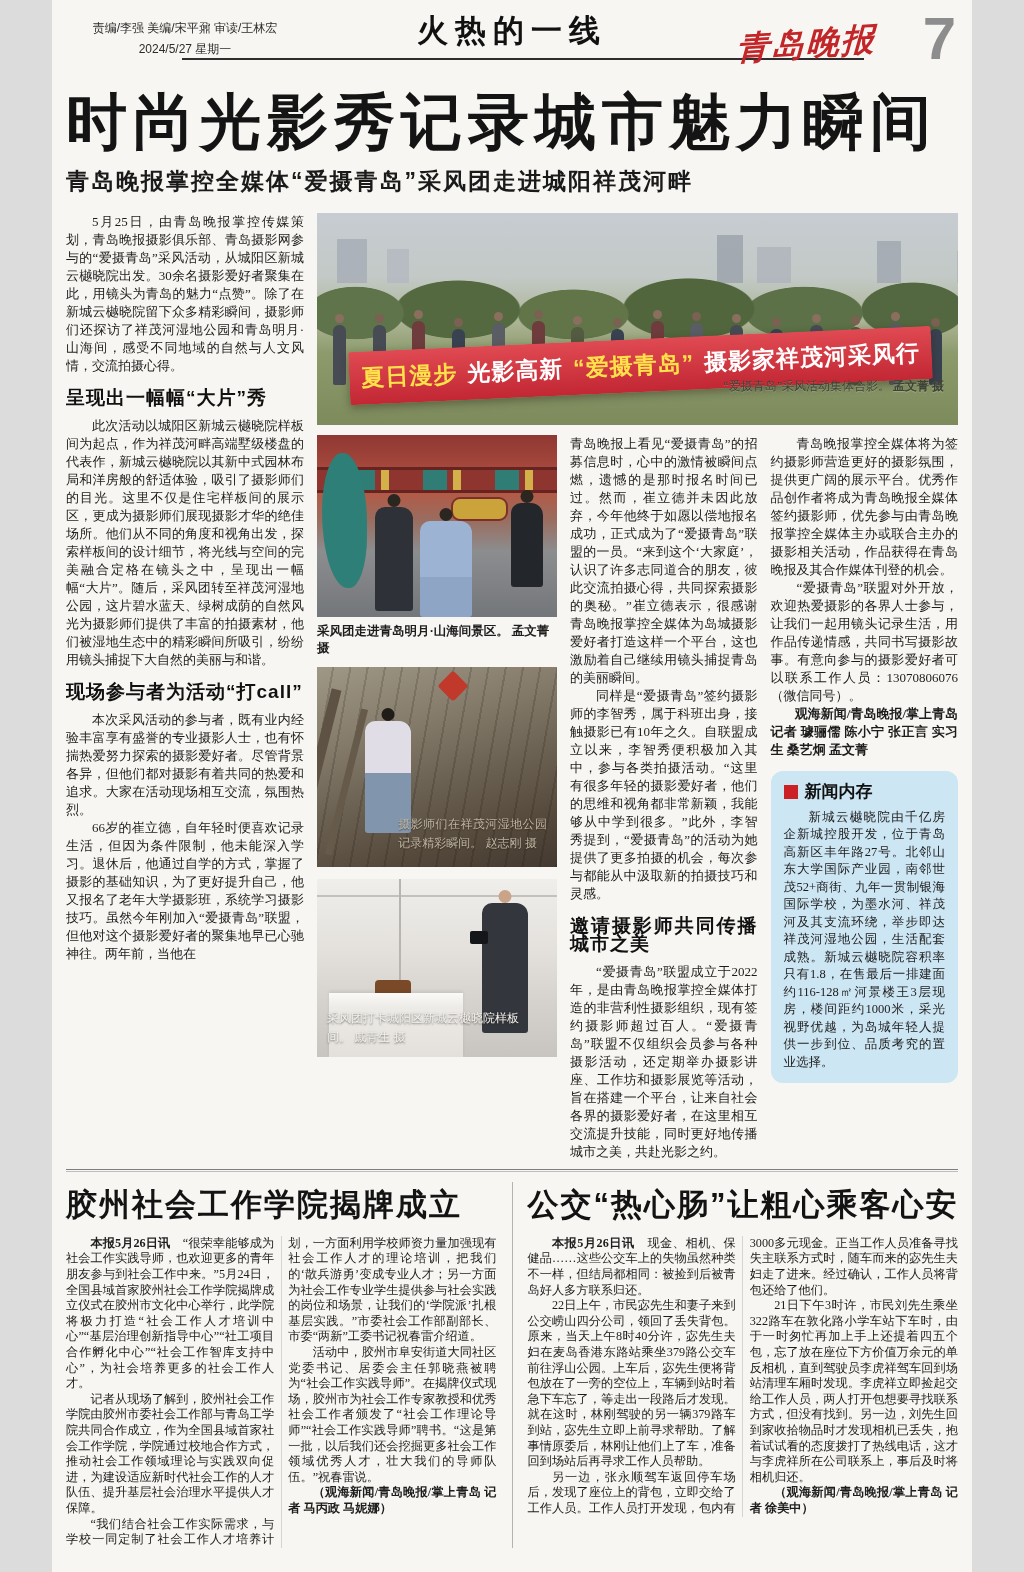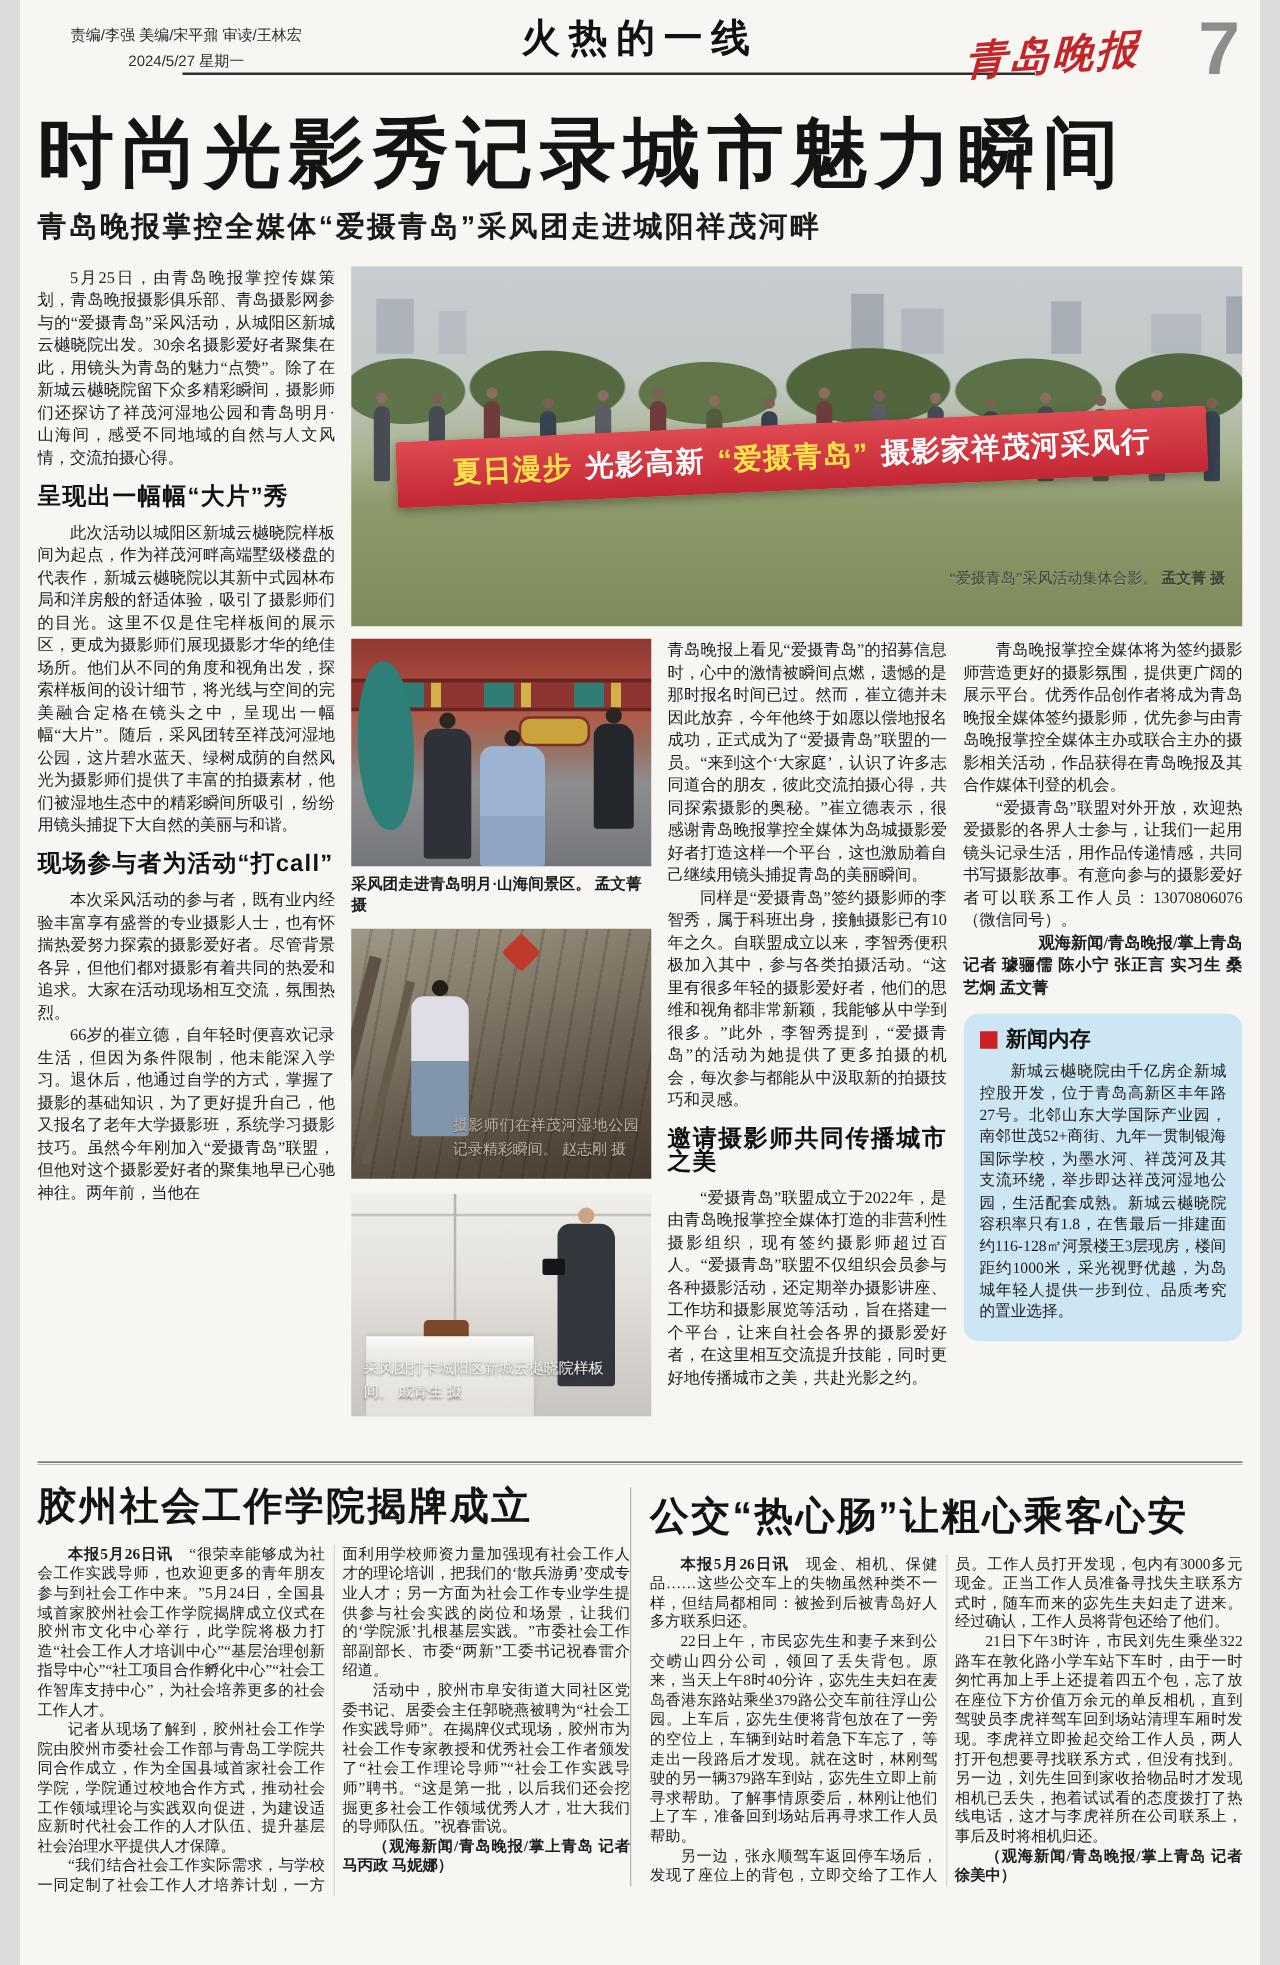--- a/index.html
+++ b/index.html
@@ -1,16 +1,16 @@
 <!DOCTYPE html>
 <html><head>
 <meta charset="utf-8">
 <style>
   html,body{margin:0;padding:0;background:#dcdcdc;}
-  .page{position:relative;width:992px;height:1572px;margin:0 auto;background:#f7f6f2;
+  .page{position:relative;width:920px;height:1572px;margin:0 auto;background:#f7f6f2;
         color:#1c1c1c;font-family:"Liberation Serif",serif;overflow:hidden;box-sizing:border-box;padding:0 14px;}
   
   .header{position:relative;height:84px;}
   .edit-info{position:absolute;left:14px;top:18px;width:210px;text-align:center;
              font-family:"Liberation Sans",sans-serif;font-size:12px;line-height:21px;color:#2b2b2b;}
   .section-title{position:absolute;left:50%;top:10px;transform:translateX(-50%);
                  font-family:"Liberation Sans",sans-serif;font-weight:900;font-size:31px;letter-spacing:7px;color:#111;}
   .header-rule{position:absolute;left:116px;top:58px;width:682px;height:2px;background:#2e2e2e;}
   .masthead{position:absolute;right:82px;top:22px;font-family:"DejaVu Serif",serif;font-style:italic;
             font-weight:bold;font-size:33px;color:#c22629;transform:rotate(-4deg) skewX(-6deg);letter-spacing:2px;}
@@ -107,21 +107,21 @@
         font-size:12px;line-height:19px;color:#f2f1ed;font-family:"Liberation Sans",sans-serif;
         text-shadow:0 1px 2px rgba(40,35,30,.65);}
   
   .news-box{margin-top:12px;background:#cde6f3;border-radius:12px;padding:12px 13px;min-height:262px;box-sizing:border-box;}
   .news-box-title{font-family:"Liberation Sans",sans-serif;font-weight:900;font-size:17px;color:#101010;
                   display:flex;align-items:center;margin-bottom:8px;}
   .red-square{display:inline-block;width:14px;height:14px;background:#cc2027;margin-right:7px;flex:none;}
   .news-box .bt{font-size:12.5px;line-height:17.5px;}
   
   .section-divider{margin-top:8px;height:3px;background:linear-gradient(#7e7e7e 40%,transparent 40%,transparent 70%,#bdbdbd 70%);}
-  .bottom{display:flex;margin-top:10px;align-items:center;}
+  .bottom{display:flex;gap:15px;margin-top:10px;}
   .bottom-article{flex:1;min-width:0;}
   .bottom-article+.bottom-article{border-left:1px solid #b3b3b3;padding-left:15px;}
   .bottom-title{margin:2px 0 10px;font-family:"Liberation Sans",sans-serif;font-weight:900;
                 font-size:31px;letter-spacing:2px;color:#131313;white-space:nowrap;}
   .bottom-body{column-count:2;column-gap:14px;column-rule:1px solid #d4d4d4;
                font-size:12.2px;line-height:15.6px;text-align:justify;}
   .bottom-body p{margin:0;}
   .byline-bottom{font-weight:bold;}
 </style>
 </head>

